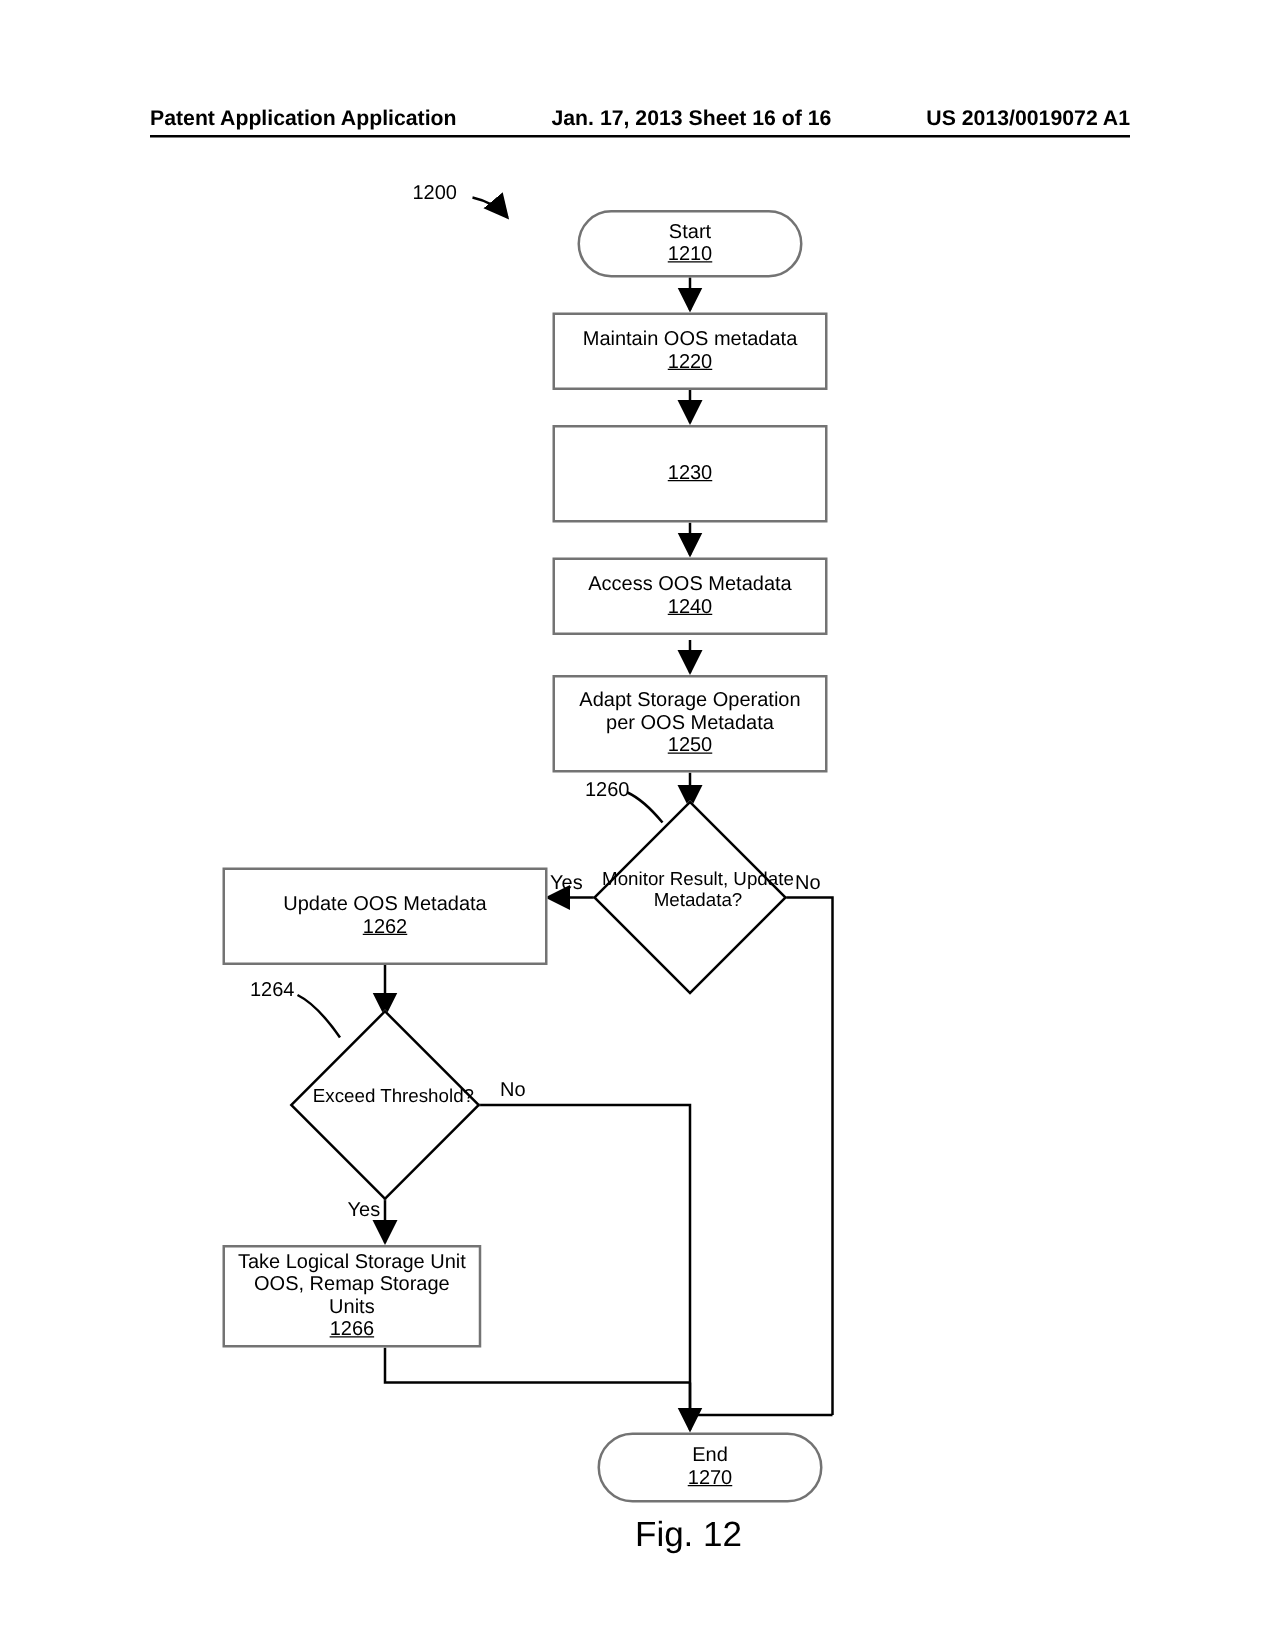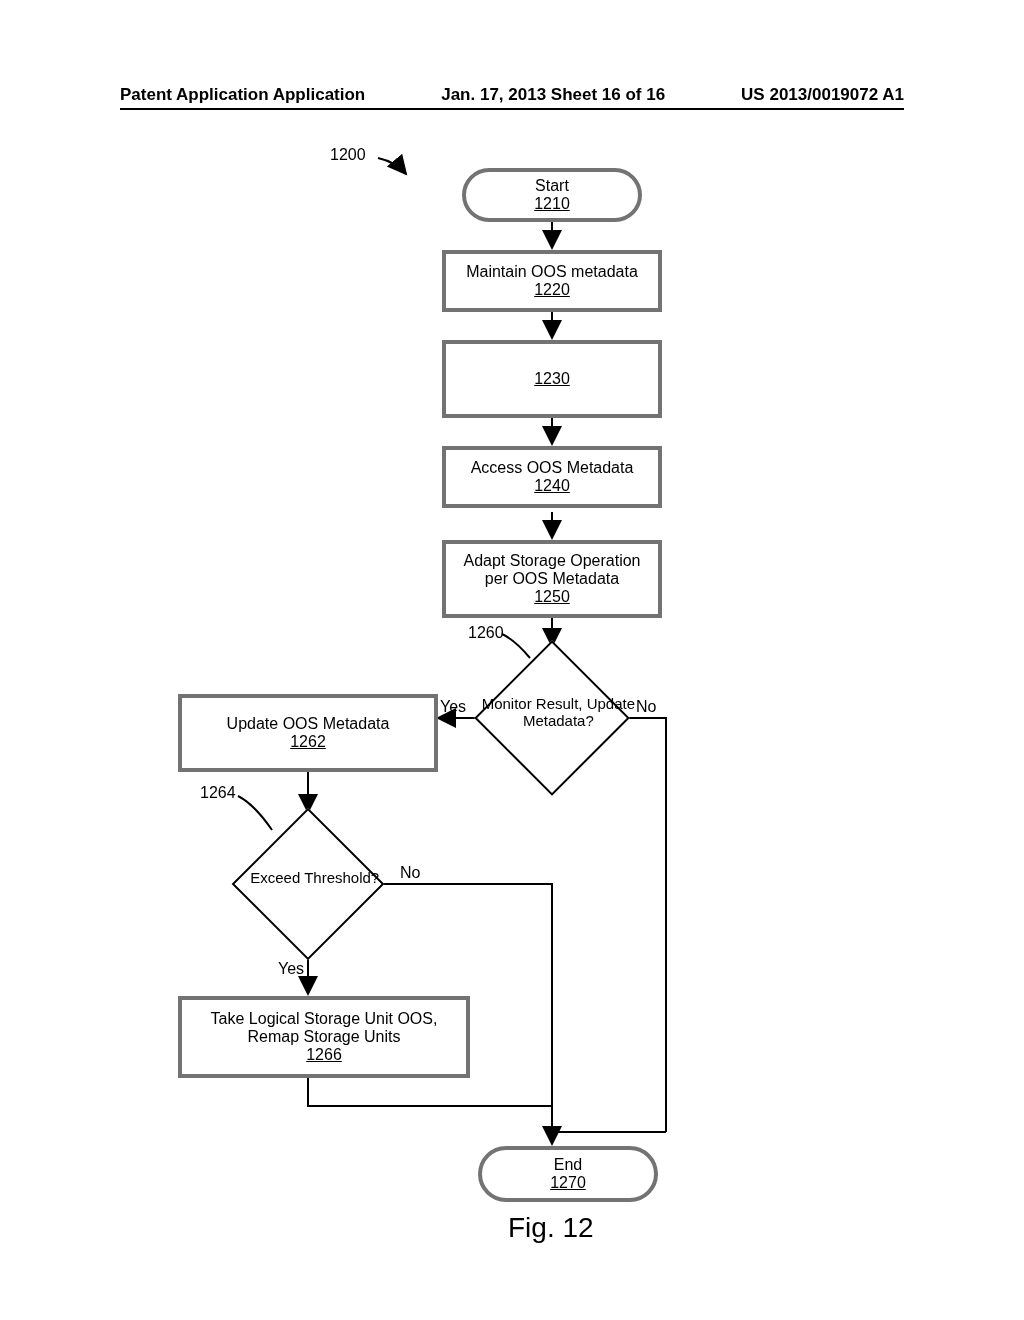--- a/index.html
+++ b/index.html
@@ -37,21 +37,21 @@
   }
   .canvas {
     position: absolute;
     top: 140px;
     left: 0;
     width: 1024px;
     height: 1120px;
   }
   .box {
     position: absolute;
-    border: 4px solid #737373;
+    border: 2px solid #737373;
     background: #fff;
     text-align: center;
     font-size: 16px;
     display: flex;
     flex-direction: column;
     align-items: center;
     justify-content: center;
     padding: 4px 6px;
   }
   .box .num { text-decoration: underline; }
@@ -195,21 +195,21 @@
     </div>
 
     <div class="lbl" style="left:200px; top:644px;">1264</div>
 
     <div class="diamond" style="left:254px; top:690px; width:108px; height:108px;">
       <div class="diamond-text" style="margin-top:-18px;">Exceed Threshold?</div>
     </div>
     <div class="lbl" style="left:400px; top:724px;">No</div>
     <div class="lbl" style="left:278px; top:820px;">Yes</div>
 
-    <div class="box" style="left:178px; top:856px; width:292px; height:82px;text-align:center;">
+    <div class="box" style="left:178px; top:856px; width:207px; height:82px;text-align:center;">
       <span>Take Logical Storage Unit OOS, Remap Storage Units</span>
       <span class="num">1266</span>
     </div>
 
     <div class="box terminator" style="left:478px; top:1006px; width:180px; height:56px;">
       <span>End</span>
       <span class="num">1270</span>
     </div>
 
     <div class="figcap" style="left:508px; top:1072px;">Fig. 12</div>

